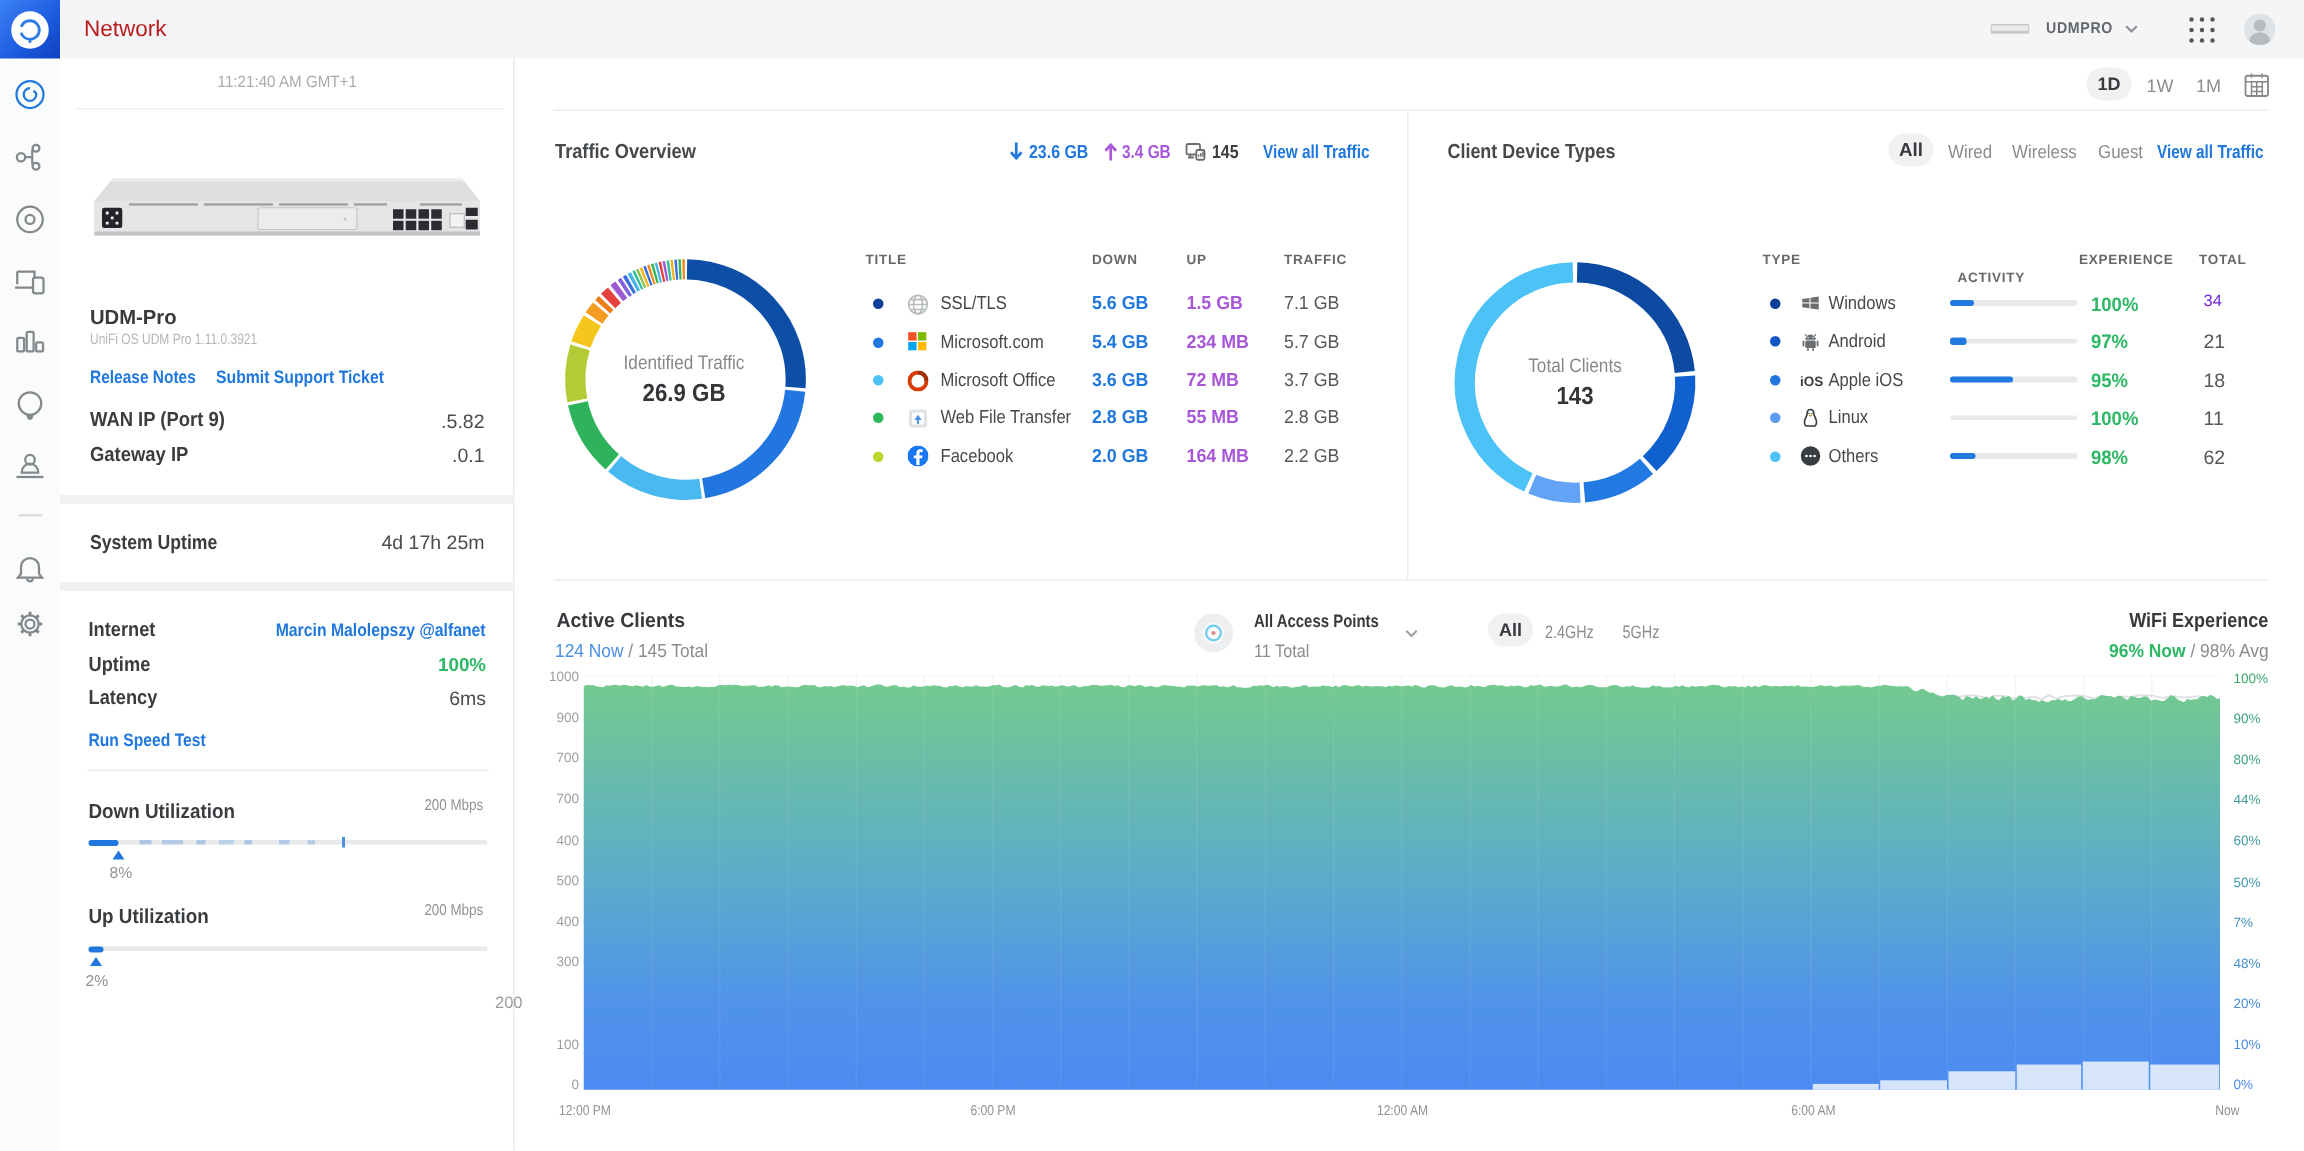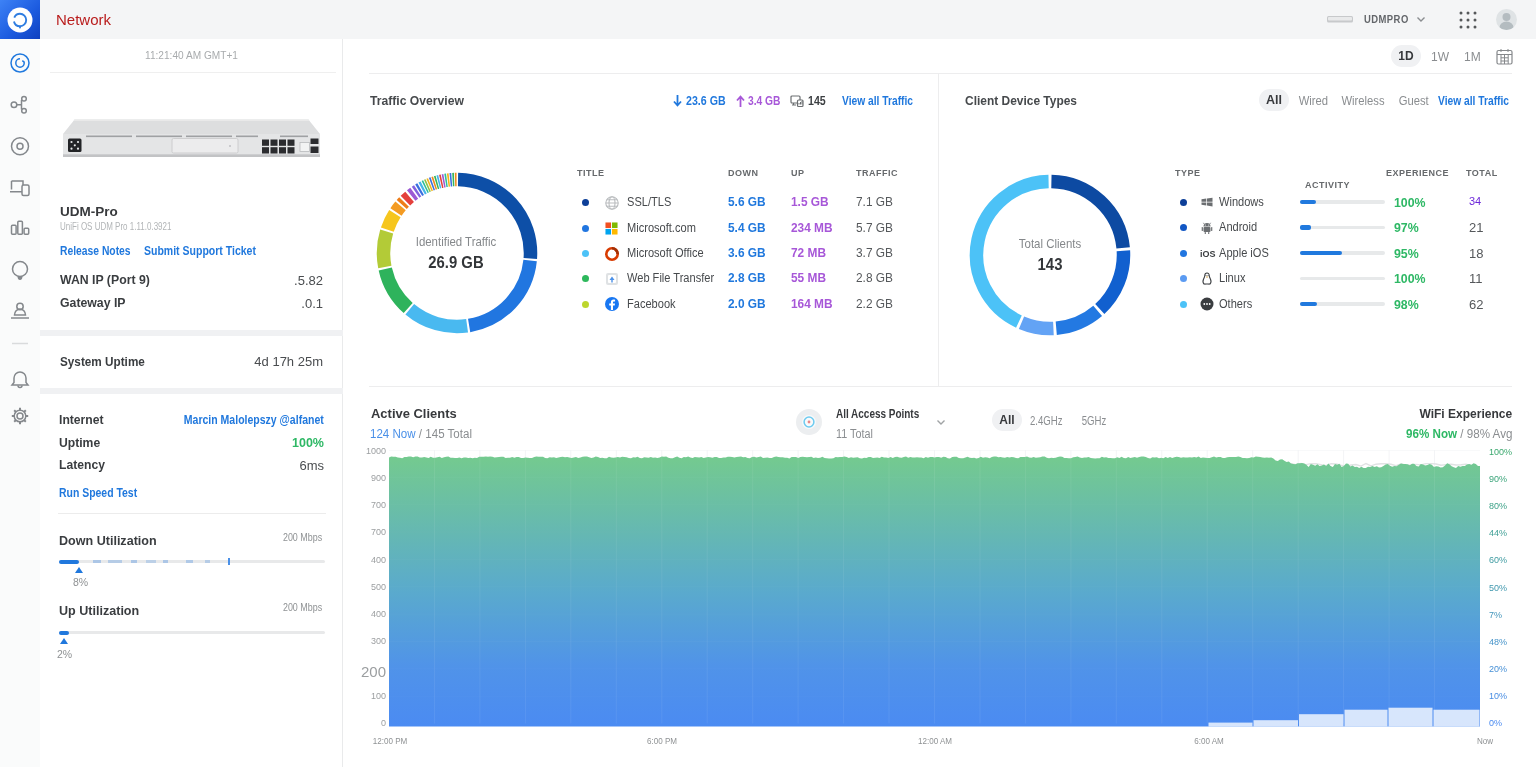--- a/index.html
+++ b/index.html
@@ -518,21 +518,21 @@
     <rect x="1044.5" y="259.7" width="46.0" height="16.8" fill="#ffffff" opacity="0.78"></rect>
 </svg>
 <div class="abs" style="left:330px;top:445.7px;width:56px;text-align:right;font-size:9px;color:#9b9ea0">1000</div>
 <div class="abs" style="left:330px;top:472.9px;width:56px;text-align:right;font-size:9px;color:#9b9ea0">900</div>
 <div class="abs" style="left:330px;top:500.1px;width:56px;text-align:right;font-size:9px;color:#9b9ea0">700</div>
 <div class="abs" style="left:330px;top:527.3px;width:56px;text-align:right;font-size:9px;color:#9b9ea0">700</div>
 <div class="abs" style="left:330px;top:554.5px;width:56px;text-align:right;font-size:9px;color:#9b9ea0">400</div>
 <div class="abs" style="left:330px;top:581.7px;width:56px;text-align:right;font-size:9px;color:#9b9ea0">500</div>
 <div class="abs" style="left:330px;top:608.9px;width:56px;text-align:right;font-size:9px;color:#9b9ea0">400</div>
 <div class="abs" style="left:330px;top:636.1px;width:56px;text-align:right;font-size:9px;color:#9b9ea0">300</div>
-<div class="abs" style="left:330px;top:663.3px;width:56px;text-align:right;font-size:15px;color:#9b9ea0">200</div>
+<div class="abs" style="left:330px;top:663.3px;width:56px;font-size:11px;color:#9b9ea0">200</div>
 <div class="abs" style="left:330px;top:690.5px;width:56px;text-align:right;font-size:9px;color:#9b9ea0">100</div>
 <div class="abs" style="left:330px;top:717.7px;width:56px;text-align:right;font-size:9px;color:#9b9ea0">0</div>
 <div class="abs" style="left:1489px;top:446.8px;font-size:9px;color:rgb(58, 168, 110)">100%</div>
 <div class="abs" style="left:1489px;top:473.9px;font-size:9px;color:rgb(60, 165, 123)">90%</div>
 <div class="abs" style="left:1489px;top:501.1px;font-size:9px;color:rgb(61, 162, 136)">80%</div>
 <div class="abs" style="left:1489px;top:528.2px;font-size:9px;color:rgb(63, 159, 149)">44%</div>
 <div class="abs" style="left:1489px;top:555.4px;font-size:9px;color:rgb(64, 156, 162)">60%</div>
 <div class="abs" style="left:1489px;top:582.5px;font-size:9px;color:rgb(66, 153, 175)">50%</div>
 <div class="abs" style="left:1489px;top:609.7px;font-size:9px;color:rgb(68, 150, 188)">7%</div>
 <div class="abs" style="left:1489px;top:636.9px;font-size:9px;color:rgb(69, 147, 201)">48%</div>

